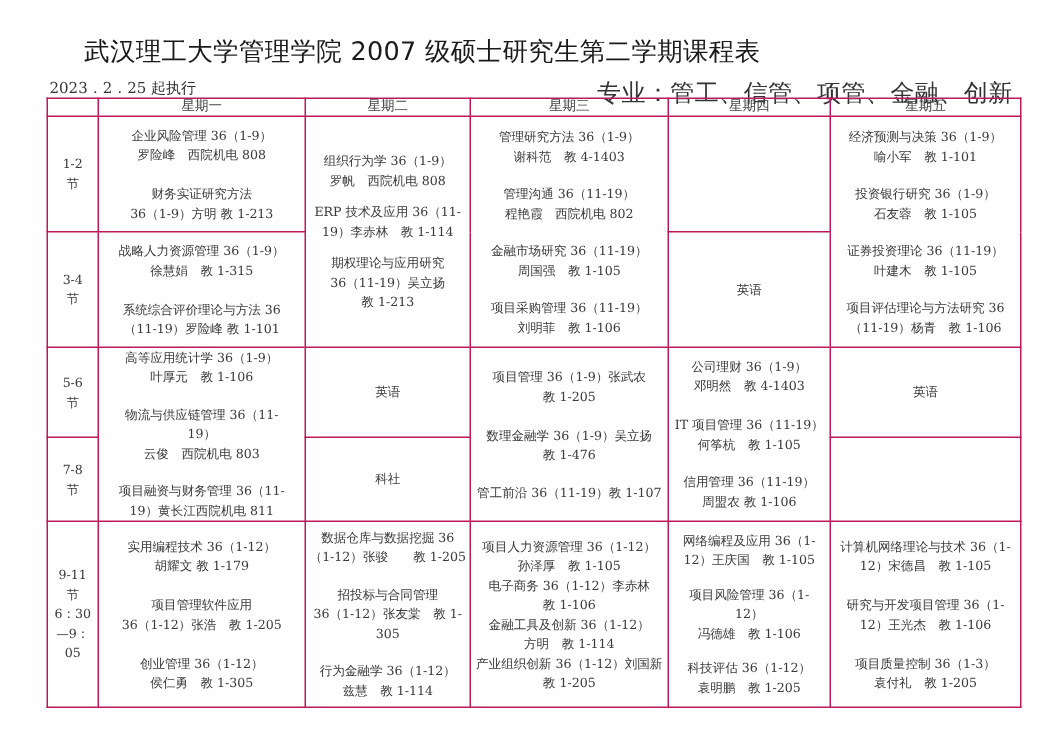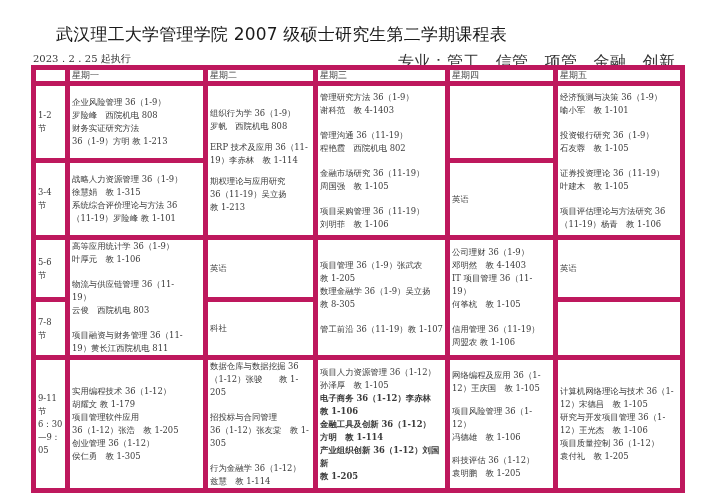--- a/index.html
+++ b/index.html
@@ -18,35 +18,35 @@
   }
   .subline-right {
     position: absolute; left: 398px; top: 52px; font-size: 16px; color: #333; letter-spacing: 0.3px;
   }
   table.grid {
     position: absolute; left: 31px; top: 65px;
     border-collapse: collapse; table-layout: fixed;
     width: 649px;
   }
   table.grid td, table.grid th {
-    border: 5px solid #be185d;
+    border: 1px solid #be185d;
     font-weight: normal;
     font-size: 8.4px;
     line-height: 13px;
-    text-align: left;
+    text-align: center;
     vertical-align: middle;
     padding: 0 2px;
     color: #3a3a3a;
     overflow: hidden;
   }
   table.grid th { height: 11px; line-height: 11px; font-size: 9px; color: #444; }
   td.period { font-size: 9.5px; line-height: 13px; text-align: left; padding-left: 3px; color: #222; }
   .course { margin: 0; }
-  .course + .course { }
-  .course.tight + .course.tight { margin-top: 0; font-weight: bold; }
+  .course + .course { margin-top: 13px; }
+  .course.tight + .course.tight { margin-top: 0; }
   .line { display: block; }
   .r12 { height: 77px; }
   .r34 { height: 77px; }
   .r56 { height: 58px; }
   .r78 { height: 54px; }
   .r911 { height: 124px; }
   .single { font-size: 9px; color: #444; }
 </style>
 </head>
 <body>
@@ -182,21 +182,21 @@
       </div>
     </td>
     <td class="single">英语</td>
     <td rowspan="2">
       <div class="course">
         <span class="line">项目管理 36（1-9）张武农</span>
         <span class="line">教 1-205</span>
       </div>
       <div class="course" style="">
         <span class="line">数理金融学 36（1-9）吴立扬</span>
-        <span class="line">教 8-305</span>
+        <span class="line">教 1-476</span>
       </div>
       <div class="course" style="margin-top:12px">
         <span class="line">管工前沿 36（11-19）教 1-107</span>
       </div>
     </td>
     <td rowspan="2">
       <div class="course">
         <span class="line">公司理财 36（1-9）</span>
         <span class="line">邓明然　教 4-1403</span>
       </div>
@@ -294,19 +294,19 @@
     <td>
       <div class="course">
         <span class="line">计算机网络理论与技术 36（1-</span>
         <span class="line">12）宋德昌　教 1-105</span>
       </div>
       <div class="course">
         <span class="line">研究与开发项目管理 36（1-</span>
         <span class="line">12）王光杰　教 1-106</span>
       </div>
       <div class="course">
-        <span class="line">项目质量控制 36（1-12）</span>
+        <span class="line">项目质量控制 36（1-3）</span>
         <span class="line">袁付礼　教 1-205</span>
       </div>
     </td>
   </tr>
 </tbody>
   </table>
 
 </body></html>

